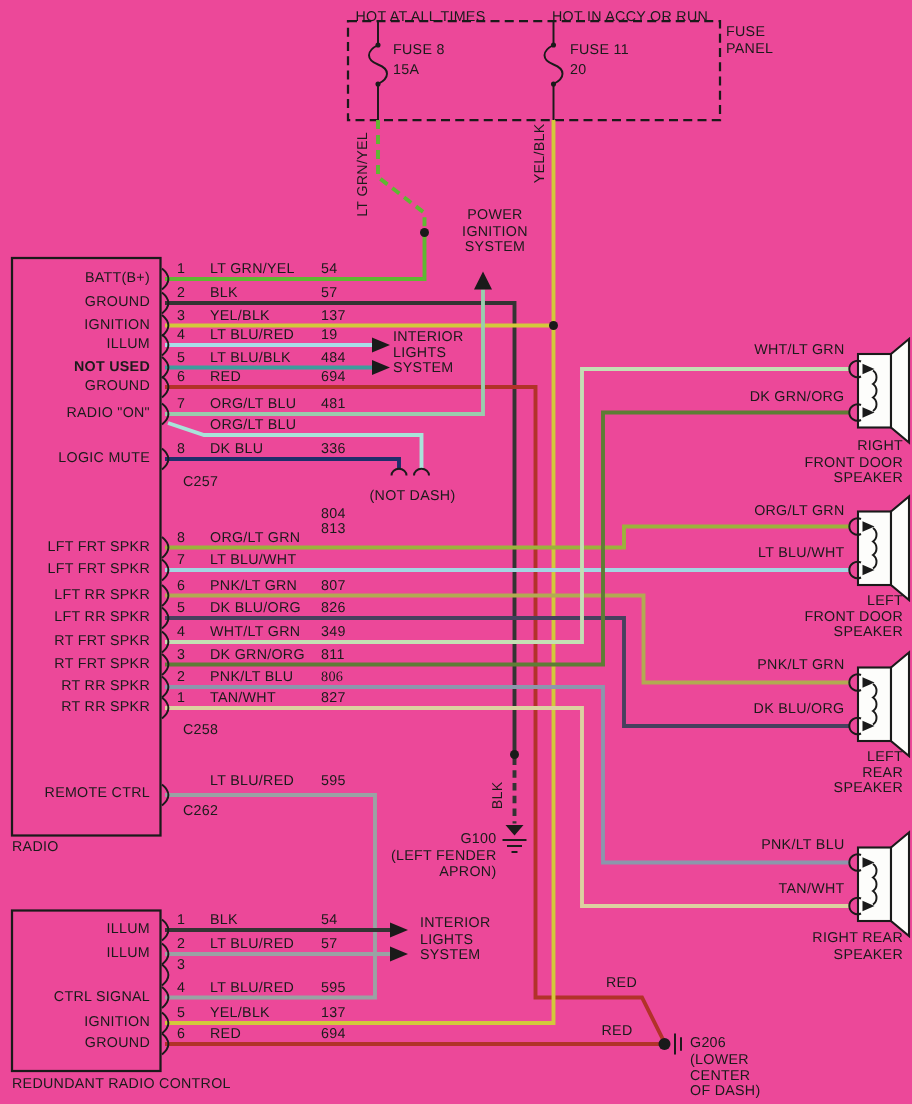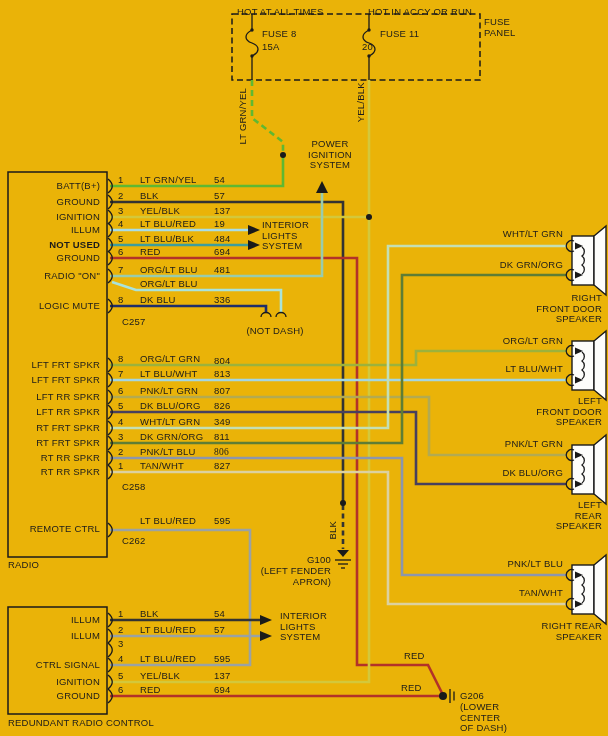--- a/index.html
+++ b/index.html
@@ -1,16 +1,16 @@
 <!DOCTYPE html>
 <html><head>
 <meta charset="utf-8">
 <style>
   html,body{margin:0;padding:0;background:#ffffff}
-  #stage{position:relative;width:608px;height:736px;background:#eab308;overflow:hidden}
+  #stage{position:relative;width:608px;height:736px;background:#ec4899;overflow:hidden}
   #wires-svg{position:absolute;left:0;top:0}
   .lbl{position:absolute;font-family:"Liberation Sans",sans-serif;font-size:9.5px;line-height:10.5px;
        color:#1b1b1b;white-space:pre-line;letter-spacing:.2px}
   .rt{text-align:right}
   .ctr{text-align:center}
   .rot{transform:rotate(-90deg);transform-origin:center;text-align:center}
   .pin-func{left:6px;width:94px;text-align:right}
   .wire{fill:none;stroke-width:2.6px;stroke-linecap:butt;stroke-linejoin:miter}
   .thin{stroke:#1a1a1a;stroke-width:1.3px;fill:none}
   .thinf{stroke:#1a1a1a;stroke-width:1.4px;fill:#fdfdfb}
@@ -136,21 +136,21 @@
 </svg>
 
 <div id="labels">
   <div class="lbl" style="left:237px;top:7px">HOT AT ALL TIMES</div>
   <div class="lbl" style="left:368px;top:7px">HOT IN ACCY OR RUN</div>
   <div class="lbl" style="left:484px;top:17px">FUSE
 PANEL</div>
   <div class="lbl" style="left:262px;top:29px">FUSE 8</div>
   <div class="lbl" style="left:262px;top:42px">15A</div>
   <div class="lbl" style="left:380px;top:29px">FUSE 11</div>
-  <div class="lbl" style="left:362px;top:42px">20</div>
+  <div class="lbl" style="left:380px;top:42px">20</div>
   <div class="lbl rot" style="left:208px;top:111px;width:70px">LT GRN/YEL</div>
   <div class="lbl rot" style="left:331px;top:97px;width:60px">YEL/BLK</div>
   <div class="lbl ctr" style="left:298px;top:139px;width:64px">POWER
 IGNITION
 SYSTEM</div>
   <div class="lbl" style="left:262px;top:220px">INTERIOR
 LIGHTS
 SYSTEM</div>
   <div class="lbl ctr" style="left:238px;top:326px;width:74px">(NOT DASH)</div>
   <div class="lbl" style="left:122px;top:317px">C257</div>
@@ -227,25 +227,25 @@
       <div class="lbl" style="left: 118px; top: 279px;"></div>
       <div class="lbl" style="left: 140px; top: 279px;">ORG/LT BLU</div>
       <div class="lbl" style="left: 214px; top: 279px;"></div>
       <div class="lbl pin-func" style="top: 285px;"></div>
       <div class="lbl" style="left: 118px; top: 295px;">8</div>
       <div class="lbl" style="left: 140px; top: 295px;">DK BLU</div>
       <div class="lbl" style="left: 214px; top: 295px;">336</div>
       <div class="lbl pin-func" style="top: 301px;">LOGIC MUTE</div>
       <div class="lbl" style="left: 118px; top: 354px;">8</div>
       <div class="lbl" style="left: 140px; top: 354px;">ORG/LT GRN</div>
-      <div class="lbl" style="left: 214px; top: 356px;">804</div>
+      <div class="lbl" style="left: 214px; top: 338px;">804</div>
       <div class="lbl pin-func" style="top: 360px;">LFT FRT SPKR</div>
       <div class="lbl" style="left: 118px; top: 369px;">7</div>
       <div class="lbl" style="left: 140px; top: 369px;">LT BLU/WHT</div>
-      <div class="lbl" style="left: 214px; top: 369px;">813</div>
+      <div class="lbl" style="left: 214px; top: 348px;">813</div>
       <div class="lbl pin-func" style="top: 375px;">LFT FRT SPKR</div>
       <div class="lbl" style="left: 118px; top: 386px;">6</div>
       <div class="lbl" style="left: 140px; top: 386px;">PNK/LT GRN</div>
       <div class="lbl" style="left: 214px; top: 386px;">807</div>
       <div class="lbl pin-func" style="top: 392px;">LFT RR SPKR</div>
       <div class="lbl" style="left: 118px; top: 401px;">5</div>
       <div class="lbl" style="left: 140px; top: 401px;">DK BLU/ORG</div>
       <div class="lbl" style="left: 214px; top: 401px;">826</div>
       <div class="lbl pin-func" style="top: 407px;">LFT RR SPKR</div>
       <div class="lbl" style="left: 118px; top: 417px;">4</div>

